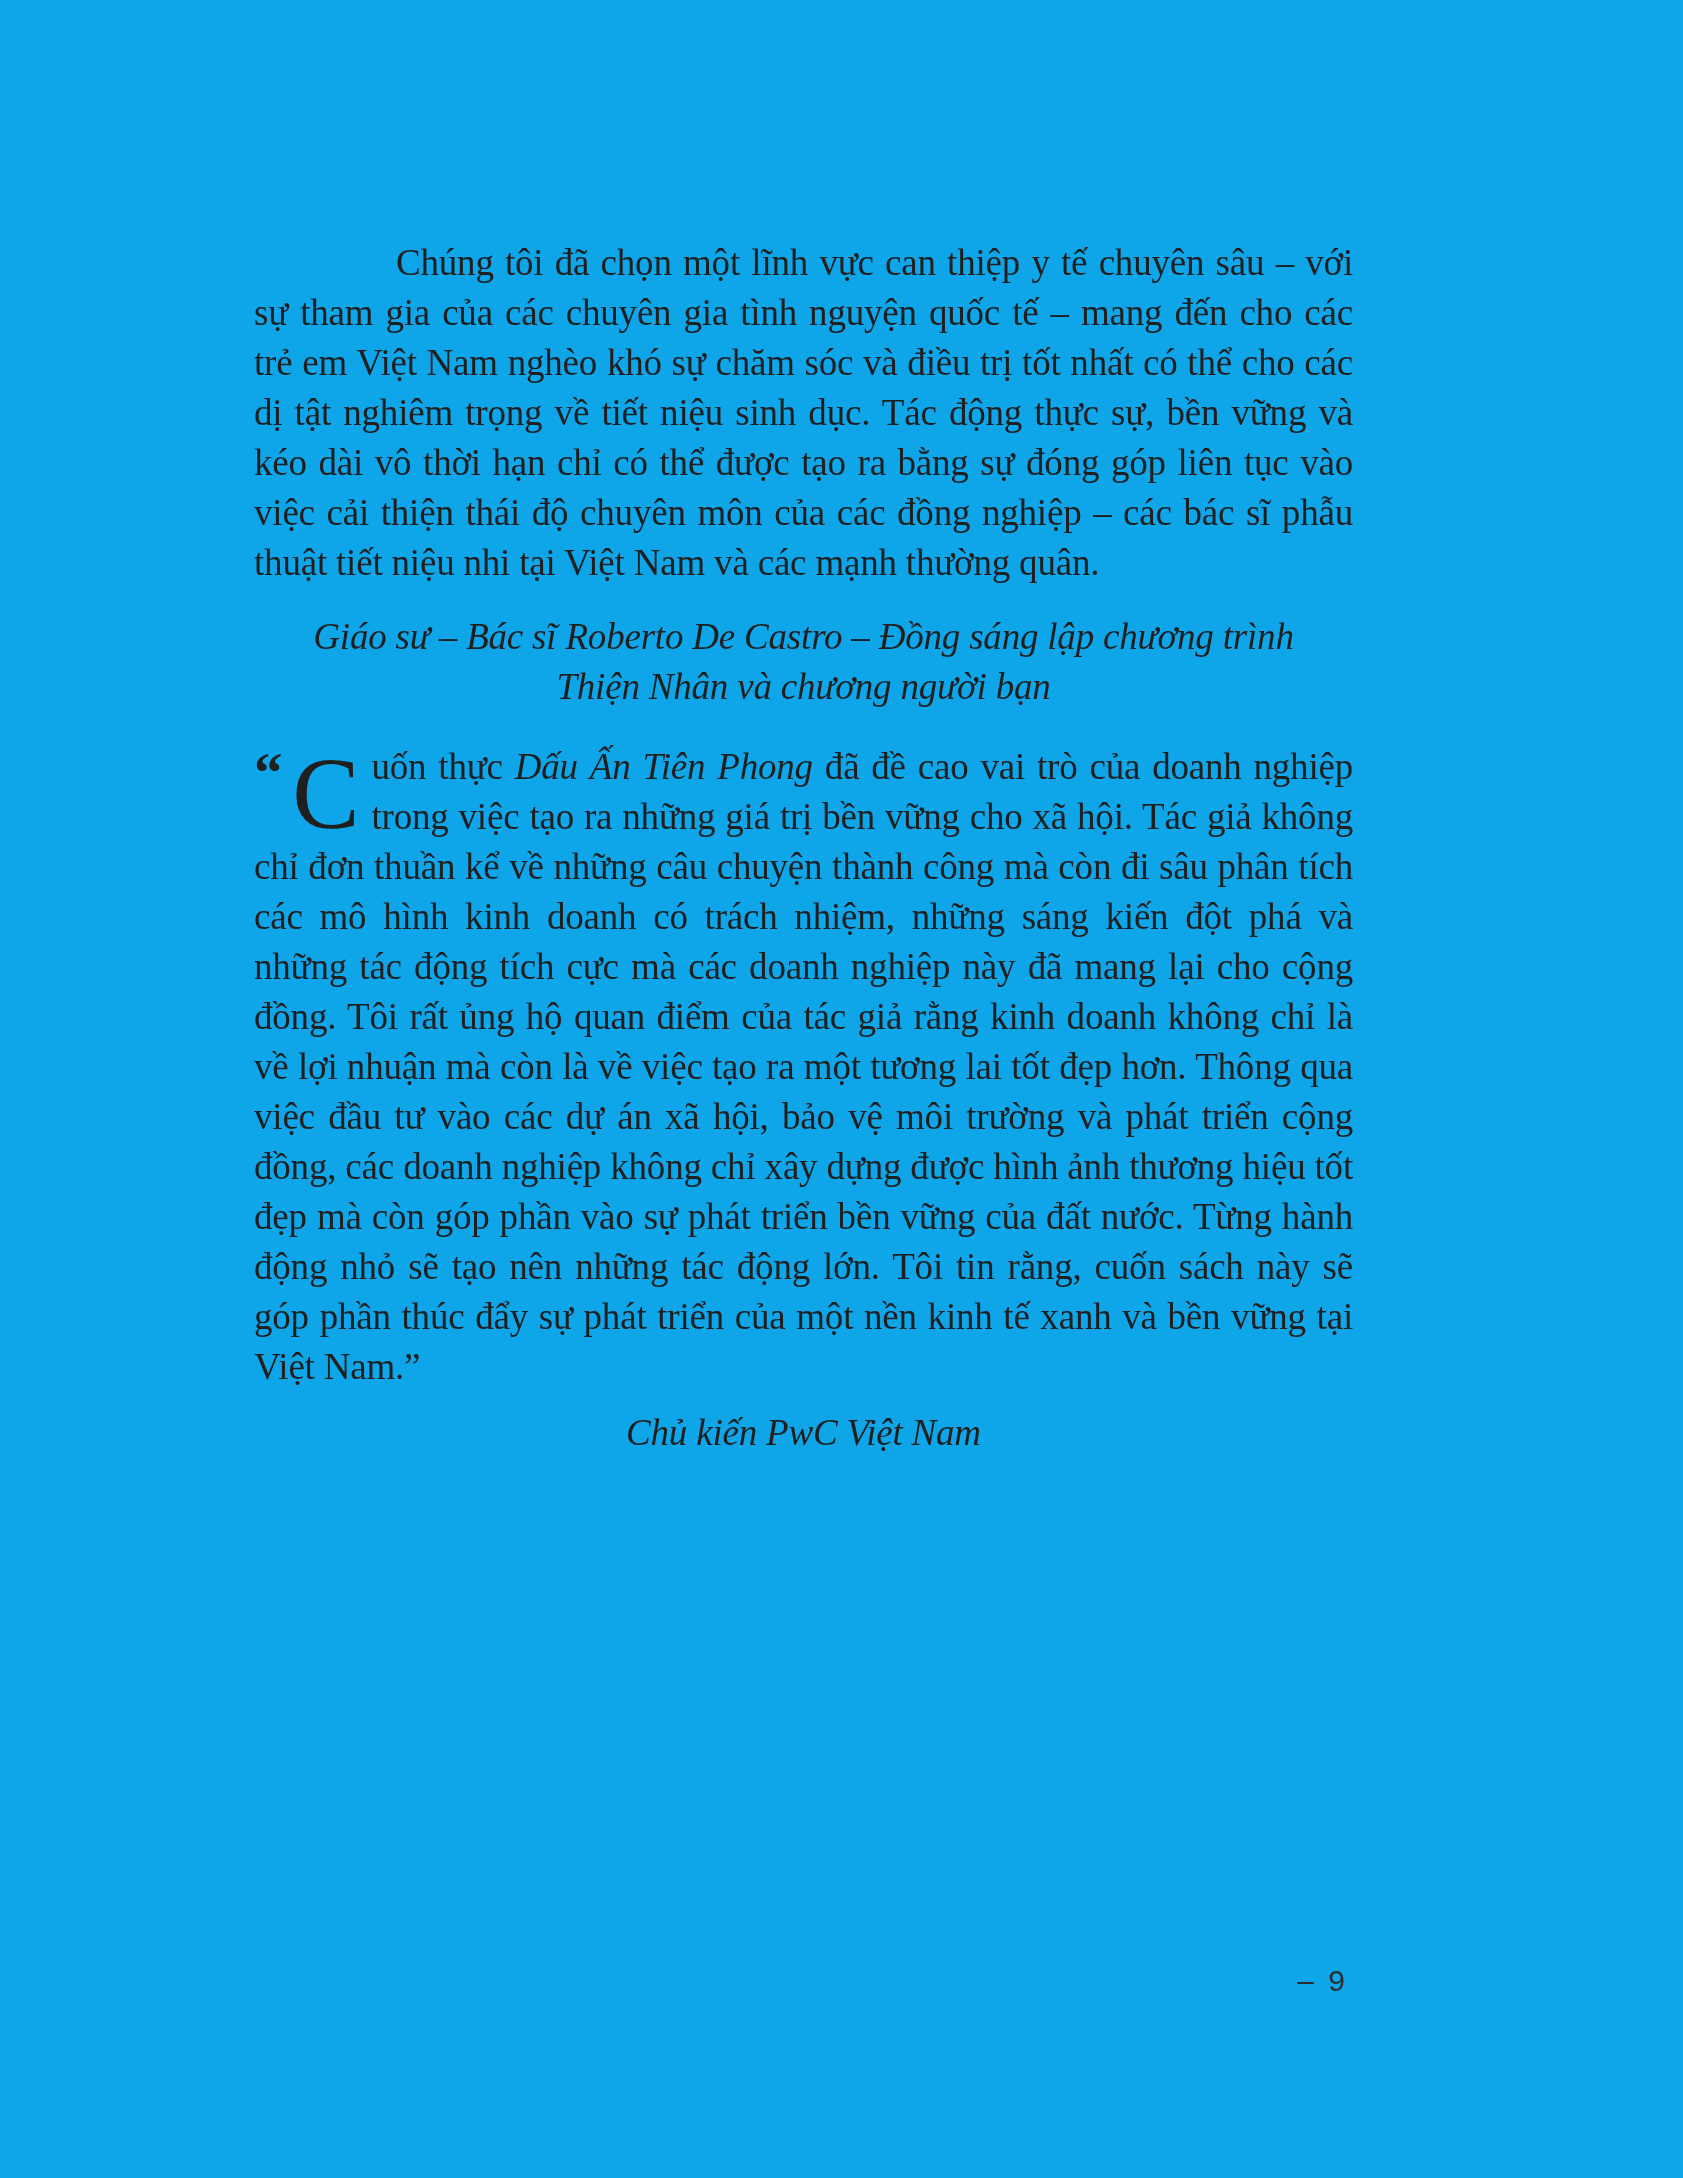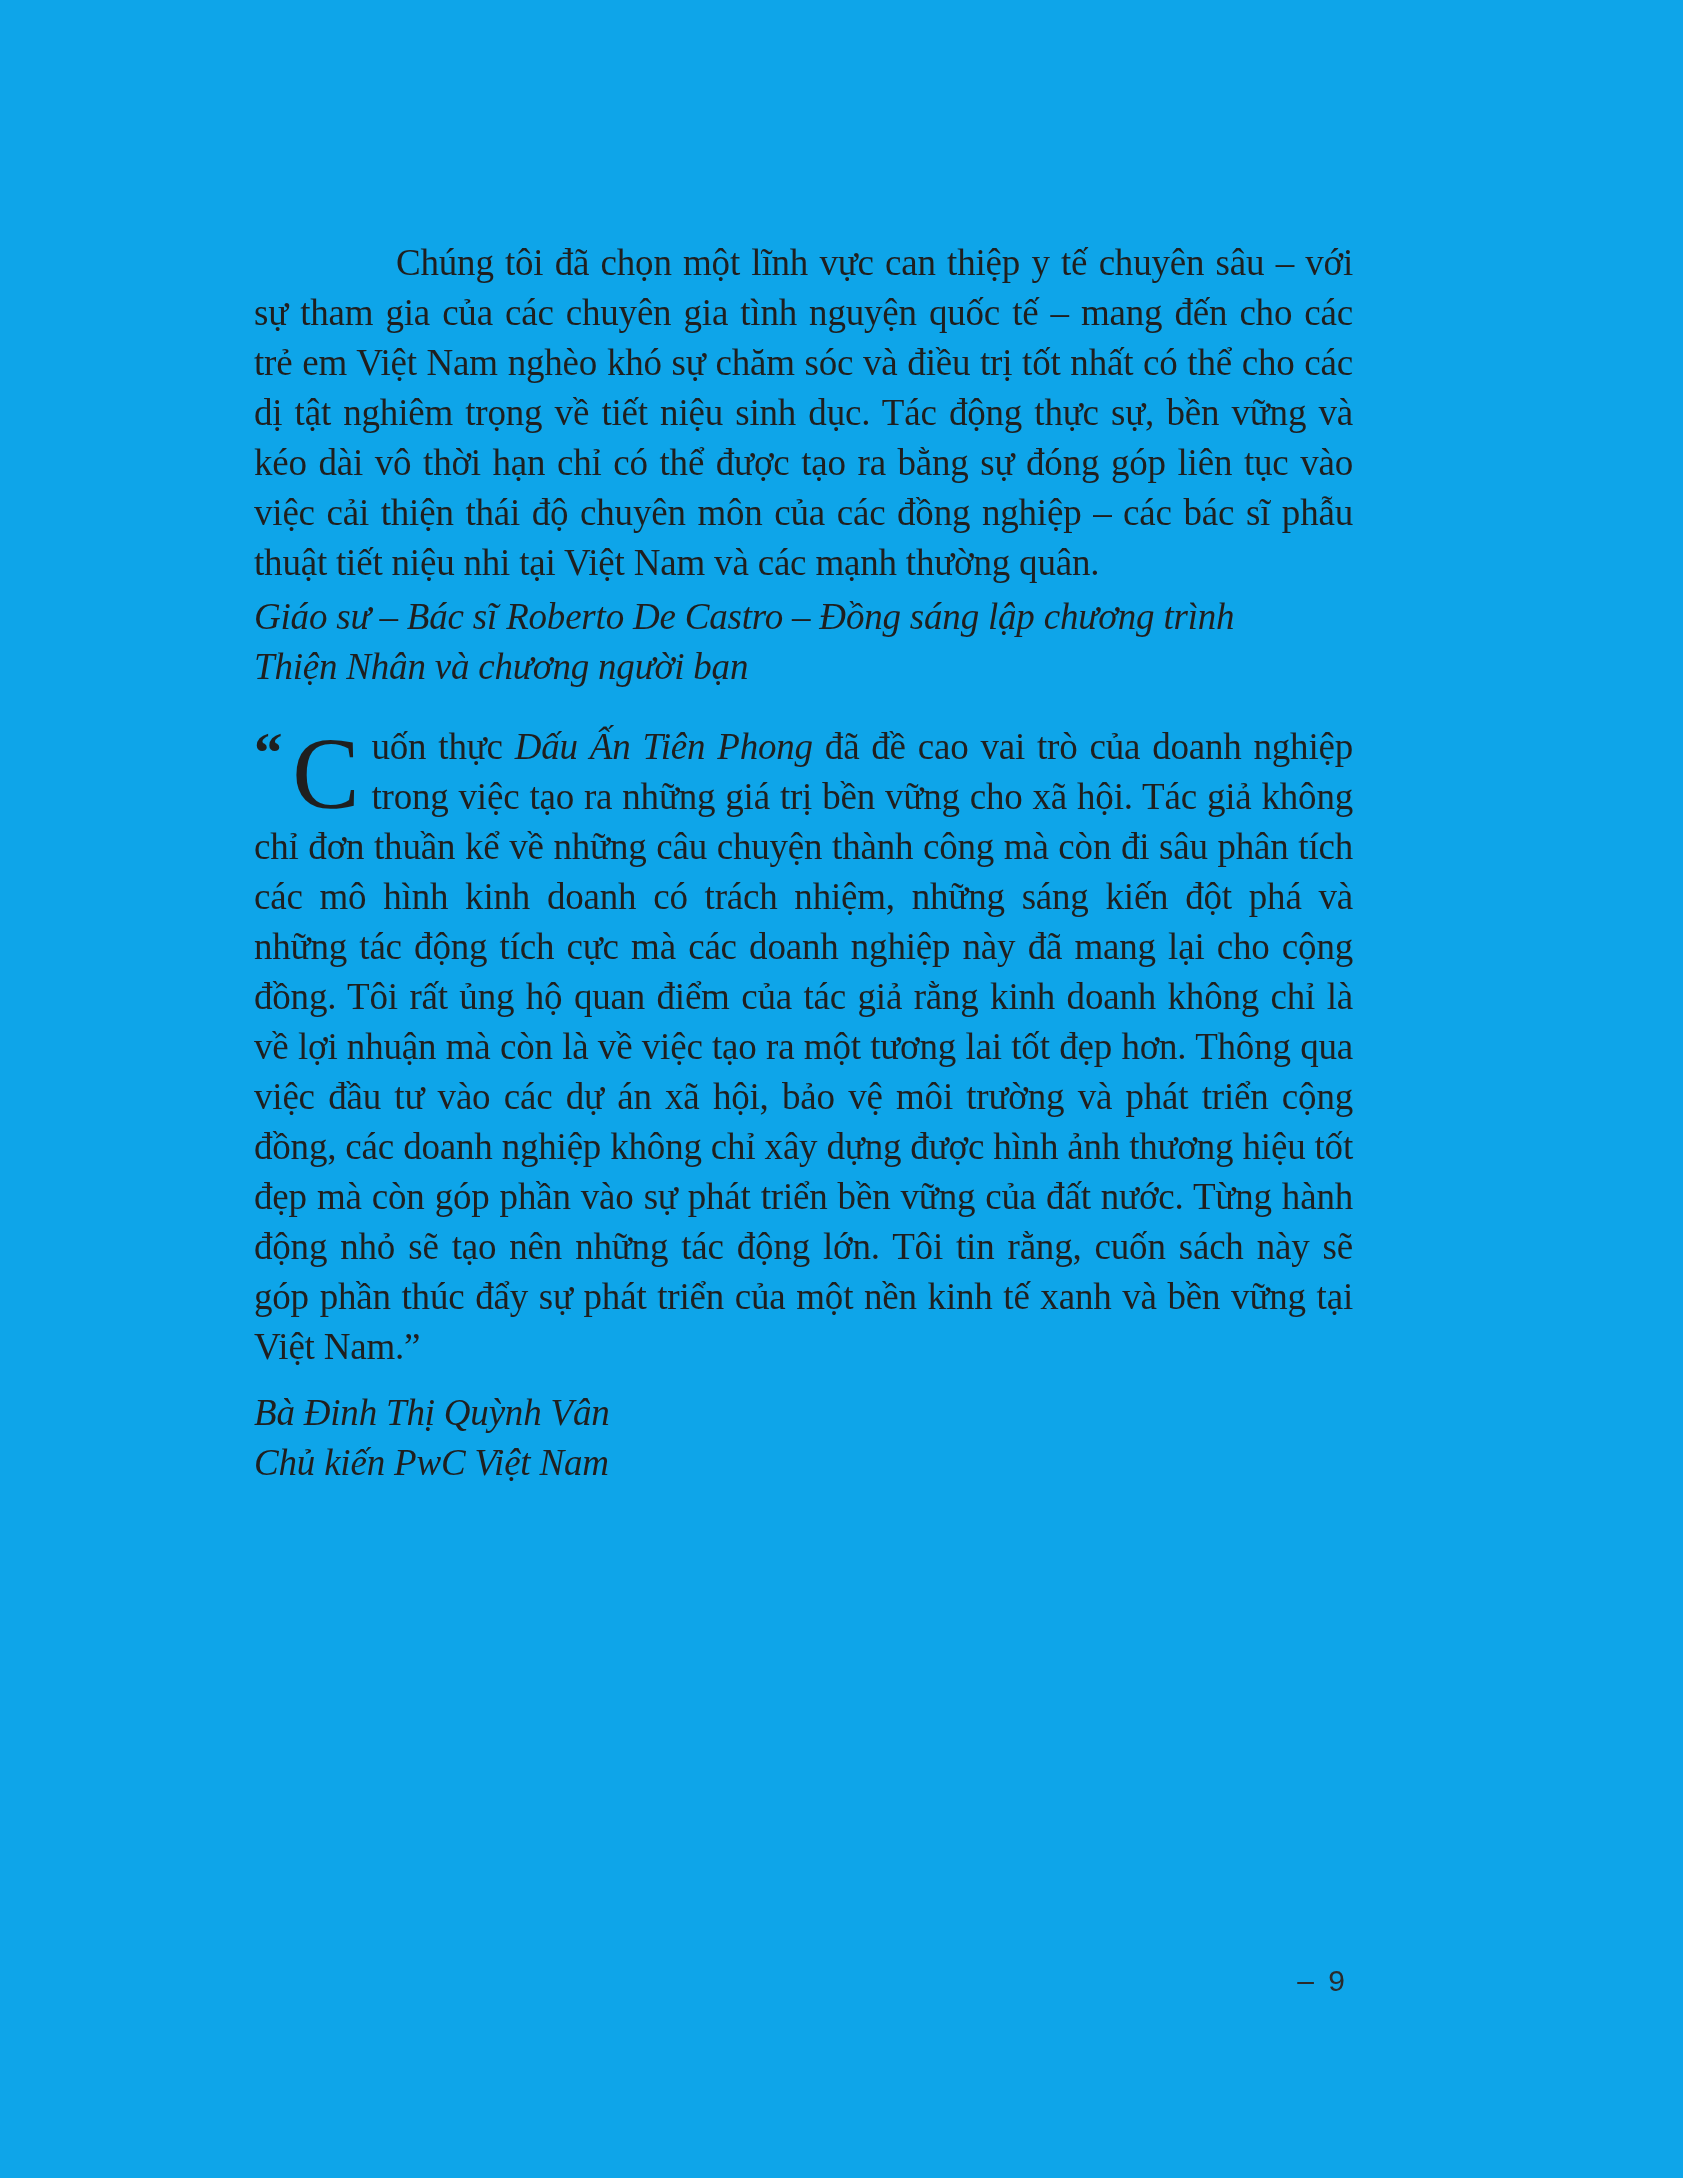--- a/index.html
+++ b/index.html
@@ -20,23 +20,23 @@
     font-size: 37px;
     line-height: 50px;
     text-align: justify;
     letter-spacing: -0.2px;
   }
   p.body-para {
     margin: 0;
     text-indent: 142px;
   }
   .attribution {
-    margin: 4px 0 0 0;
+    margin: 24px 0 0 0;
     font-style: italic;
-    text-align: left;
+    text-align: center;
     text-indent: 0;
   }
   .attribution .attr-line { display: block; }
   .quote-para {
     margin: 30px 0 0 0;
     text-indent: 0;
   }
   .open-quote {
     float: left;
     font-weight: 700;
@@ -83,21 +83,20 @@
 
     <p class="quote-para">
       <span class="open-quote">“</span>
       <span class="dropcap">C</span>
       <span>uốn thực </span>
       <span class="book-title">Dấu Ấn Tiên Phong</span>
       <span> đã đề cao vai trò của doanh nghiệp trong việc tạo ra những giá trị bền vững cho xã hội. Tác giả không chỉ đơn thuần kể về những câu chuyện thành công mà còn đi sâu phân tích các mô hình kinh doanh có trách nhiệm, những sáng kiến đột phá và những tác động tích cực mà các doanh nghiệp này đã mang lại cho cộng đồng. Tôi rất ủng hộ quan điểm của tác giả rằng kinh doanh không chỉ là về lợi nhuận mà còn là về việc tạo ra một tương lai tốt đẹp hơn. Thông qua việc đầu tư vào các dự án xã hội, bảo vệ môi trường và phát triển cộng đồng, các doanh nghiệp không chỉ xây dựng được hình ảnh thương hiệu tốt đẹp mà còn góp phần vào sự phát triển bền vững của đất nước. Từng hành động nhỏ sẽ tạo nên những tác động lớn. Tôi tin rằng, cuốn sách này sẽ góp phần thúc đẩy sự phát triển của một nền kinh tế xanh và bền vững tại Việt Nam.”</span>
     </p>
 
     <p class="attribution attribution-2">
-      <span class="attr-line">Bà Đinh Thị Quỳnh Vân</span>
       <span class="attr-line">Chủ kiến PwC Việt Nam</span>
     </p>
 
   </div>
 
   <div class="page-number">– 9</div>
 </div>
 
 
 </body></html>

